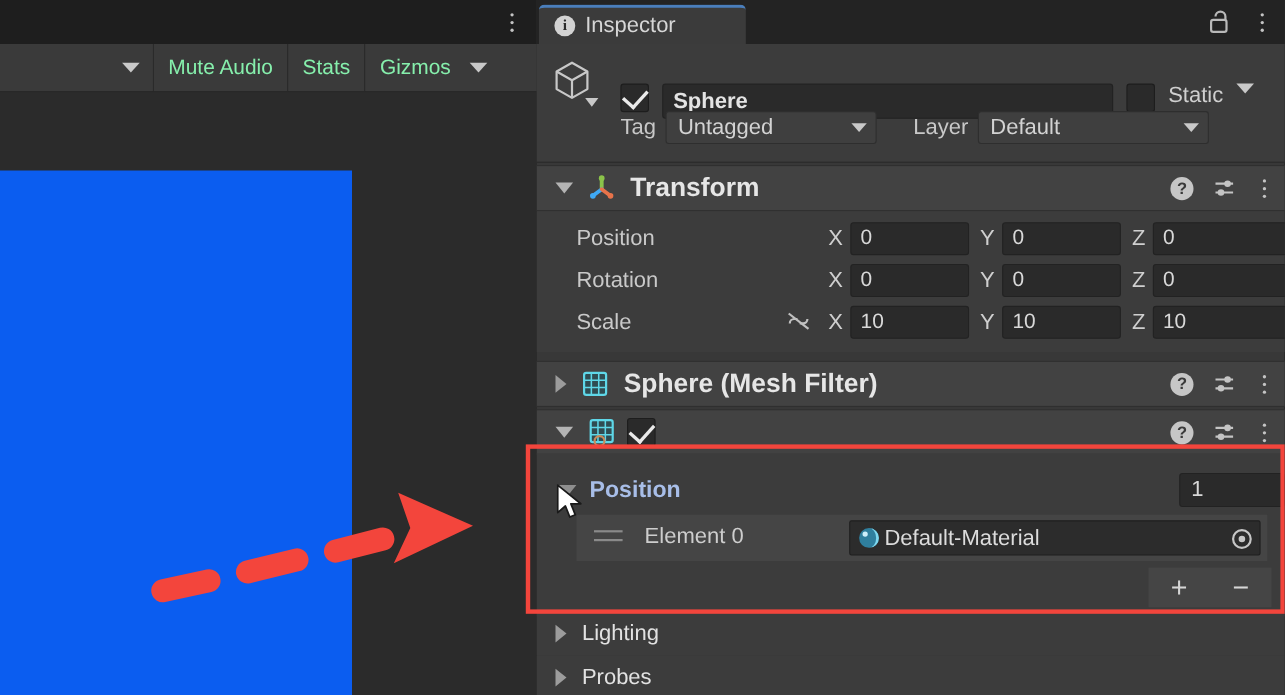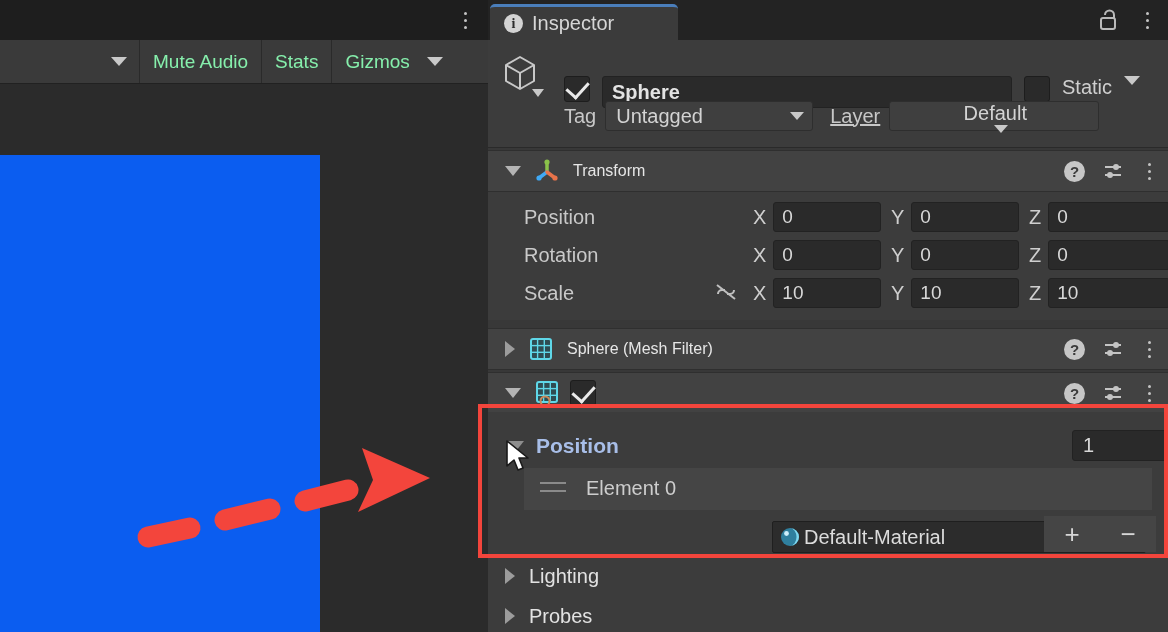--- a/index.html
+++ b/index.html
@@ -147,22 +147,22 @@
   .fld-label { color: #c8c8c8; font-size: 20px; }
   .dropdown {
     height: 30px; background: #3f3f3f; border: 1px solid #2e2e2e; border-radius: 3px;
     display: flex; align-items: center; justify-content: space-between;
     padding: 0 8px 0 10px; color: #d3d3d3; font-size: 20px;
   }
   .dropdown .dd-caret {
     width:0;height:0;border-left:7px solid transparent;border-right:7px solid transparent;
     border-top:8px solid #c9c9c9; margin-left: 12px;
   }
-  #tag-dd { width: 208px; }
-  #layer-dd { width: 210px; flex-direction: column; }
+  #tag-dd { width: 192px; }
+  #layer-dd { width: 210px; }
 
   
   .comp-header {
     position: absolute; left: 0; width: 680px; height: 42px;
     background: #424242;
     border-top: 1px solid #2f2f2f;
     border-bottom: 1px solid #2f2f2f;
     display: flex; align-items: center;
   }
   .foldout {
@@ -170,21 +170,21 @@
   }
   .foldout.open {
     border-left: 8px solid transparent; border-right: 8px solid transparent;
     border-top: 10px solid #b4b4b4;
   }
   .foldout.closed {
     border-top: 8px solid transparent; border-bottom: 8px solid transparent;
     border-left: 10px solid #9c9c9c;
   }
   .comp-icon { margin-left: 13px; width: 26px; height: 26px; flex: 0 0 auto; }
-  .comp-title { margin-left: 13px; color: #e6e6e6; font-size: 16px; font-weight: normal; }
+  .comp-title { margin-left: 13px; color: #e6e6e6; font-size: 24px; font-weight: bold; }
   .comp-actions {
     position: absolute; right: 13px; top: 0; height: 100%;
     display: flex; align-items: center; gap: 18px;
   }
   .help-icon {
     width: 21px; height: 21px; border-radius: 50%;
     background: #c6c6c6; color: #3a3a3a;
     font-size: 15px; font-weight: bold;
     display:flex;align-items:center;justify-content:center;
   }
@@ -238,21 +238,21 @@
     background: #454545;
   }
   #drag-handle {
     position: absolute; left: 16px; top: 14px; width: 26px; height: 13px;
   }
   #drag-handle i { display:block; width:26px; height:2px; background:#8a8a8a; margin-bottom:6px;}
   #element-label { position: absolute; left: 62px; top: 9px; color: #cdcdcd; font-size: 20px; }
   #mat-objfield {
     position: absolute; left: 248px; top: 5px; width: 374px; height: 32px;
     background: #2c2c2c; border: 1px solid #1f1f1f; border-radius: 2px;
-    display: flex; align-items: center; margin-top: 48px;
+    display: flex; align-items: center;
   }
   #mat-sphere-icon { margin-left: 6px; width: 22px; height: 22px; flex:0 0 auto;}
   #mat-name { margin-left: 3px; color: #dcdcdc; font-size: 20px; }
   #mat-picker {
     position: absolute; right: 5px; top: 5px; width: 22px; height: 22px;
   }
   #plusminus {
     position: absolute; right: 12px; top: 104px;
     width: 112px; height: 36px;
     background: #454545;
@@ -365,21 +365,21 @@
         <span id="static-label">Static</span>
         <span id="static-caret"></span>
       </div>
 
       <div id="taglayer-row">
         <span class="fld-label">Tag</span>
         <div class="dropdown" id="tag-dd">
           <span>Untagged</span>
           <span class="dd-caret"></span>
         </div>
-        <span class="fld-label" style="margin-left:8px;text-decoration:underline;">Layer</span>
+        <span class="fld-label" style="margin-left:24px;">Layer</span>
         <div class="dropdown" id="layer-dd">
           <span>Default</span>
           <span class="dd-caret"></span>
         </div>
       </div>
     </div>
 
     <div class="comp-header" style="top:150px;">
       <span class="foldout open"></span>
       <svg class="comp-icon" viewBox="0 0 26 26">

